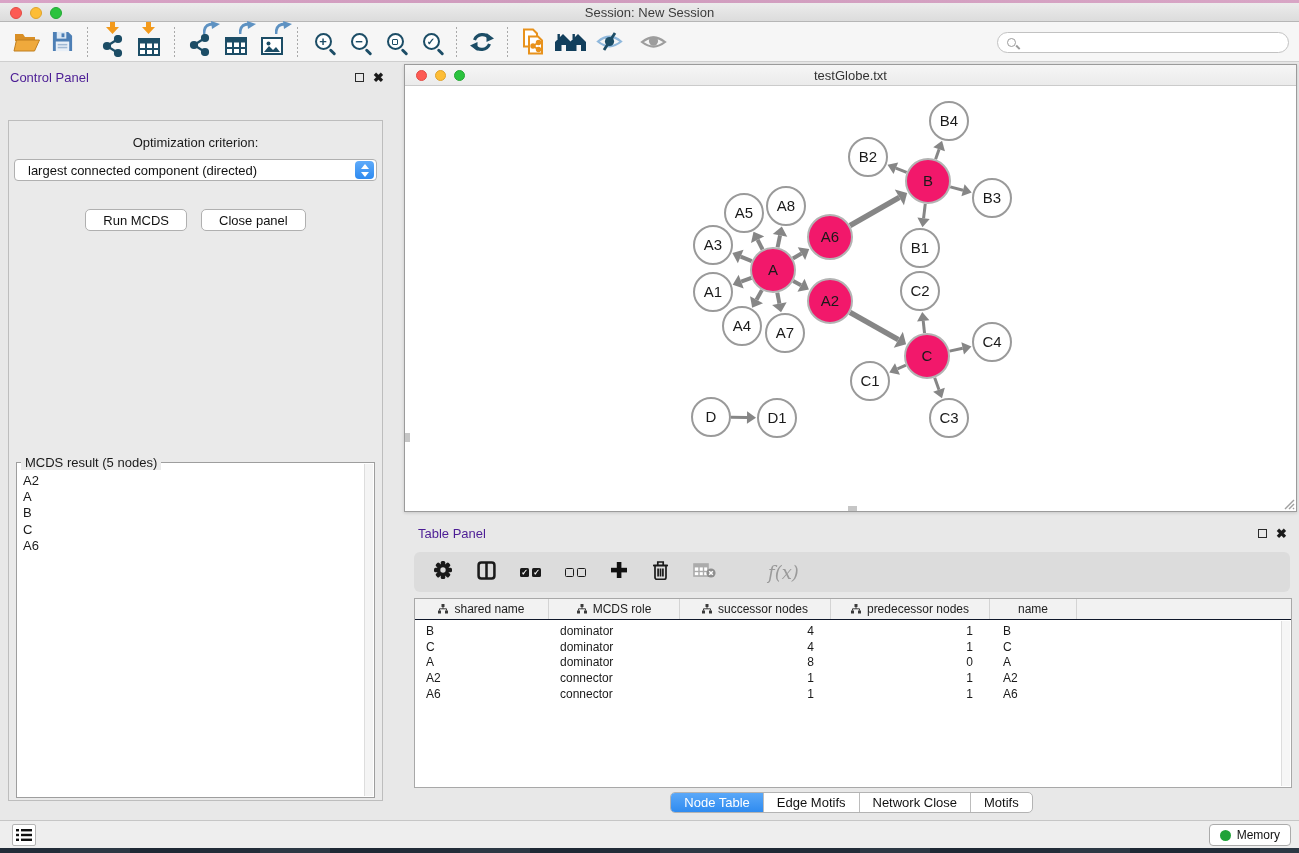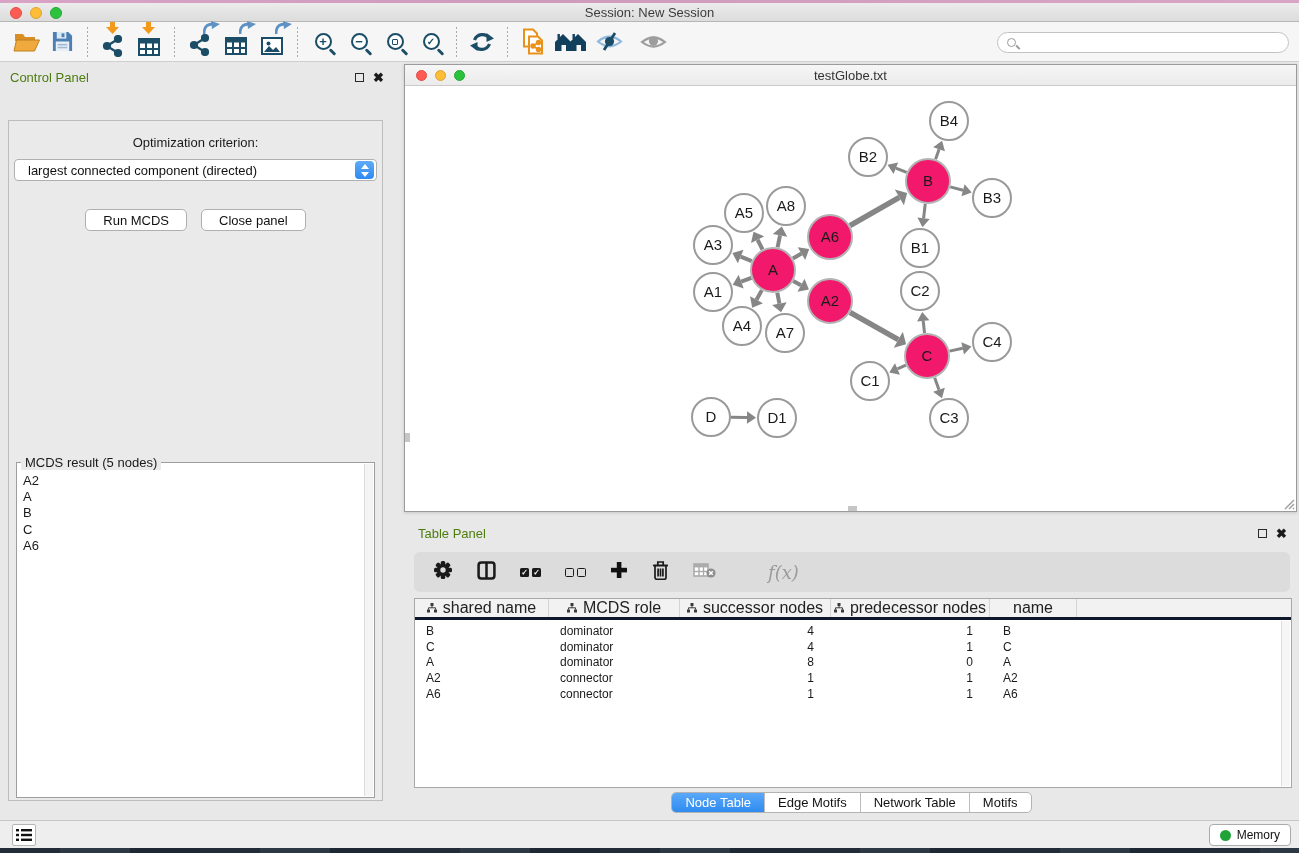--- a/index.html
+++ b/index.html
@@ -45,21 +45,21 @@
     background:#fff; border:1px solid #c2c2c2; border-radius:11px;
     display:flex; align-items:center; }
   .search-glyph { width:9px; height:9px; border:1.5px solid #9b9b9b; border-radius:50%;
     position:relative; margin:0 5px 0 9px; flex:none; }
   .search-glyph::after { content:''; position:absolute; right:-3px; bottom:-4px;
     width:1.5px; height:5px; background:#9b9b9b; transform:rotate(-45deg); }
   .search input { border:none; outline:none; flex:1; height:17px; font-size:12px;
     font-family:"Liberation Sans",sans-serif; background:transparent; }
   
   .panel-head { display:flex; align-items:center; }
-  .panel-title { font-size:13px; color:#4d7c0f; }
+  .panel-title { font-size:13px; color:#4c1d95; }
   .float-ico { width:9px; height:9px; border:1.6px solid #2a2a2a; display:inline-block; }
   .close-ico { font-size:13px; color:#1a1a1a; font-weight:bold; line-height:1; }
   
   .seg { display:inline-flex; background:#fff; border:1px solid #b3b3b3;
     border-radius:5px; overflow:hidden; height:21px; font-size:13px; }
   .seg .tab { padding:0 13px; line-height:20px; border-right:1px solid #bcbcbc; color:#111; }
   .seg .tab:last-child { border-right:none; }
   .seg .tab.active { background:linear-gradient(#5aa8f8,#2f8bf0); color:#fff; }
   
   .control-panel { position:absolute; left:0; top:62px; width:396px; height:758px; }
@@ -110,22 +110,22 @@
   .table-panel { position:absolute; left:404px; top:522px; width:895px; height:298px; }
   .tp-head { position:absolute; left:14px; right:12px; top:4px; }
   .tp-head .panel-title { flex:1; }
   .tp-head .icons { display:flex; gap:9px; align-items:center; }
   .tp-toolbar { position:absolute; left:10px; right:9px; top:30px; height:40px;
     background:#dcdcdc; border-radius:6px; display:flex; align-items:center;
     gap:24px; padding-left:19px; }
   .fx { font-family:"DejaVu Serif", serif; font-style:italic; font-size:18px; color:#9a9a9a;margin-left:28px; }
   .tp-table { position:absolute; left:10px; right:7px; top:76px; bottom:32px;
     background:#fff; border:1px solid #a8a8a8; overflow:hidden; }
-  .thead { display:flex; height:21px; background:#f2f2f2; border-bottom:3px solid #0f172a;
-    font-size:16px; color:#222; }
+  .thead { display:flex; height:21px; background:#f2f2f2; border-bottom:1px solid #0f172a;
+    font-size:12px; color:#222; }
   .th { display:flex; align-items:center; justify-content:center; gap:6px;
     border-right:1px solid #d4d4d4; flex:none; }
   .th.filler { flex:1; border-right:none; }
   .c1{width:134px} .c2{width:131px} .c3{width:151px} .c4{width:159px} .c5{width:87px}
   .tbody { padding-top:3px; }
   .trow { display:flex; height:15.7px; font-size:12px; align-items:center; }
   .td { flex:none; white-space:nowrap; overflow:hidden; }
   .td.c1 { padding-left:11px; } .td.c2 { padding-left:11px; }
   .td.c3, .td.c4 { text-align:right; padding-right:17px; }
   .td.c5 { padding-left:13px; }
@@ -615,21 +615,21 @@
             <div class="td c4">1</div>
             <div class="td c5">A6</div>
           </div>
         </div>
       <div class="tp-scroll"></div>
     </div>
     <div class="tp-tabs">
       <div class="seg">
         <span class="tab active">Node Table</span>
         <span class="tab">Edge Motifs</span>
-        <span class="tab">Network Table</span>
+        <span class="tab">Network Close</span>
         <span class="tab">Motifs</span>
       </div>
     </div>
   </section>
 
   <div class="statusbar">
     <div class="list-btn">
       <svg width="16" height="14" viewBox="0 0 16 14">
         <g fill="#111">
           <rect x="0" y="1" width="3" height="2.4"></rect>

